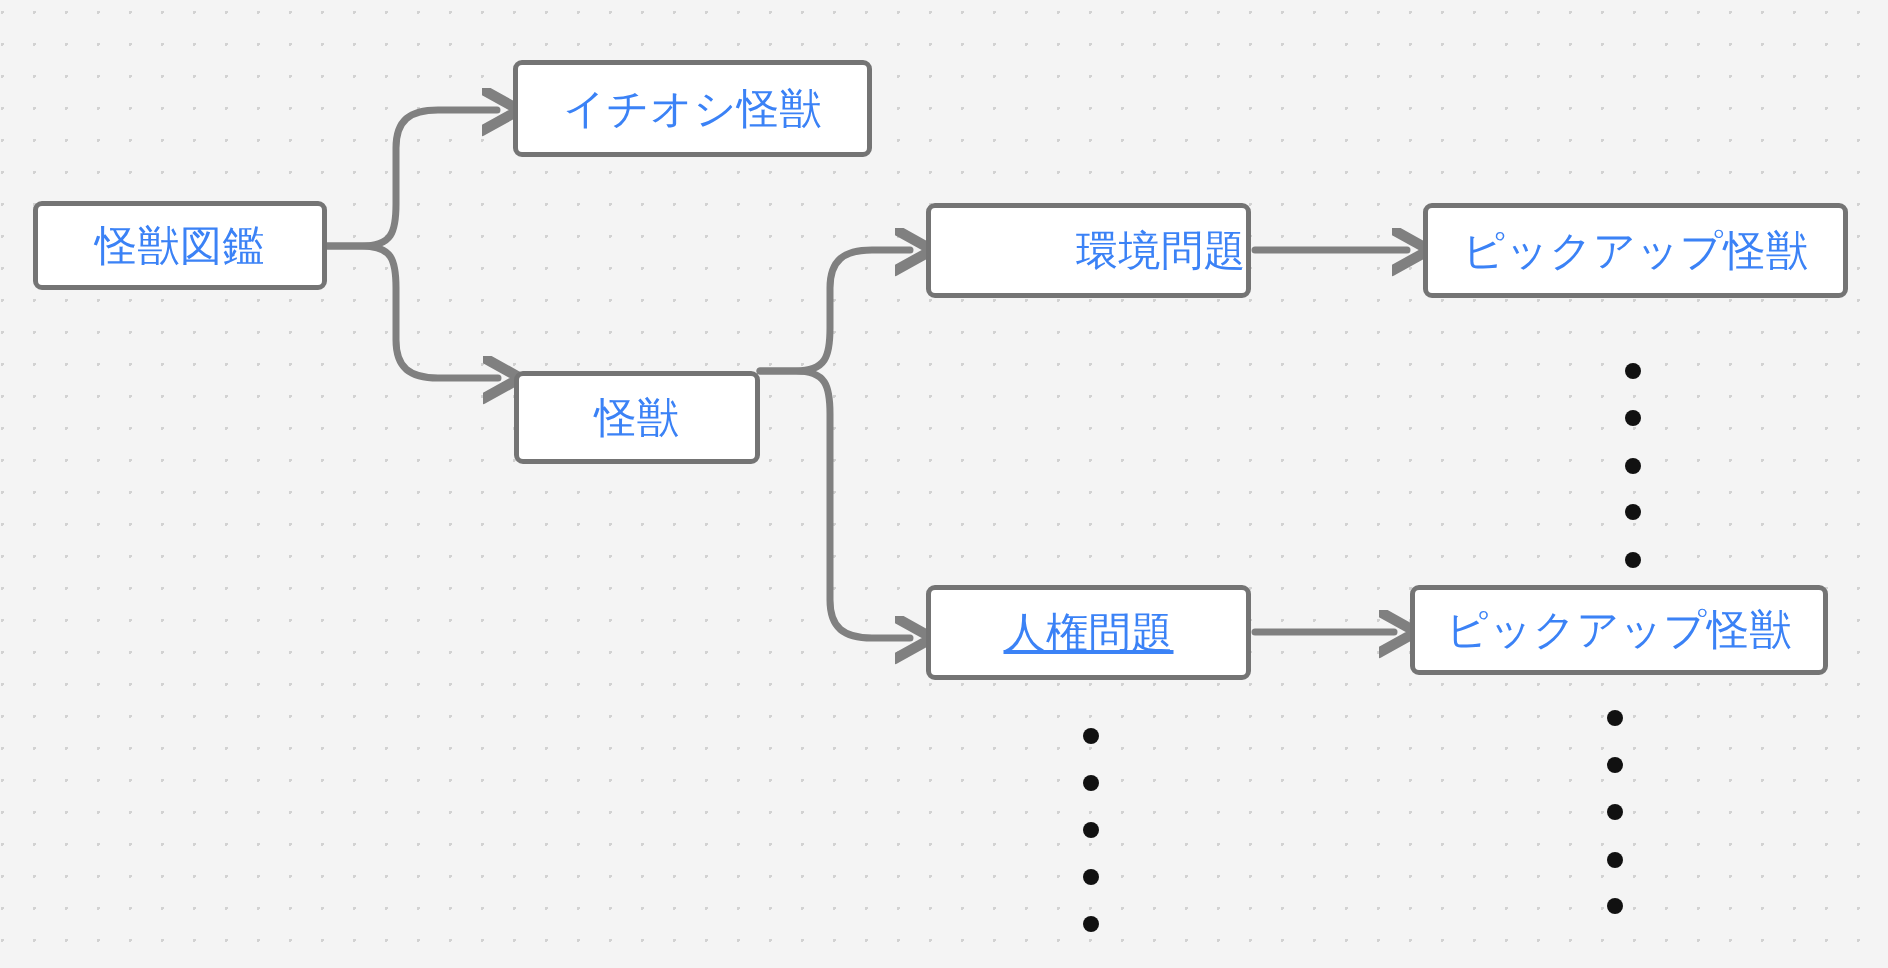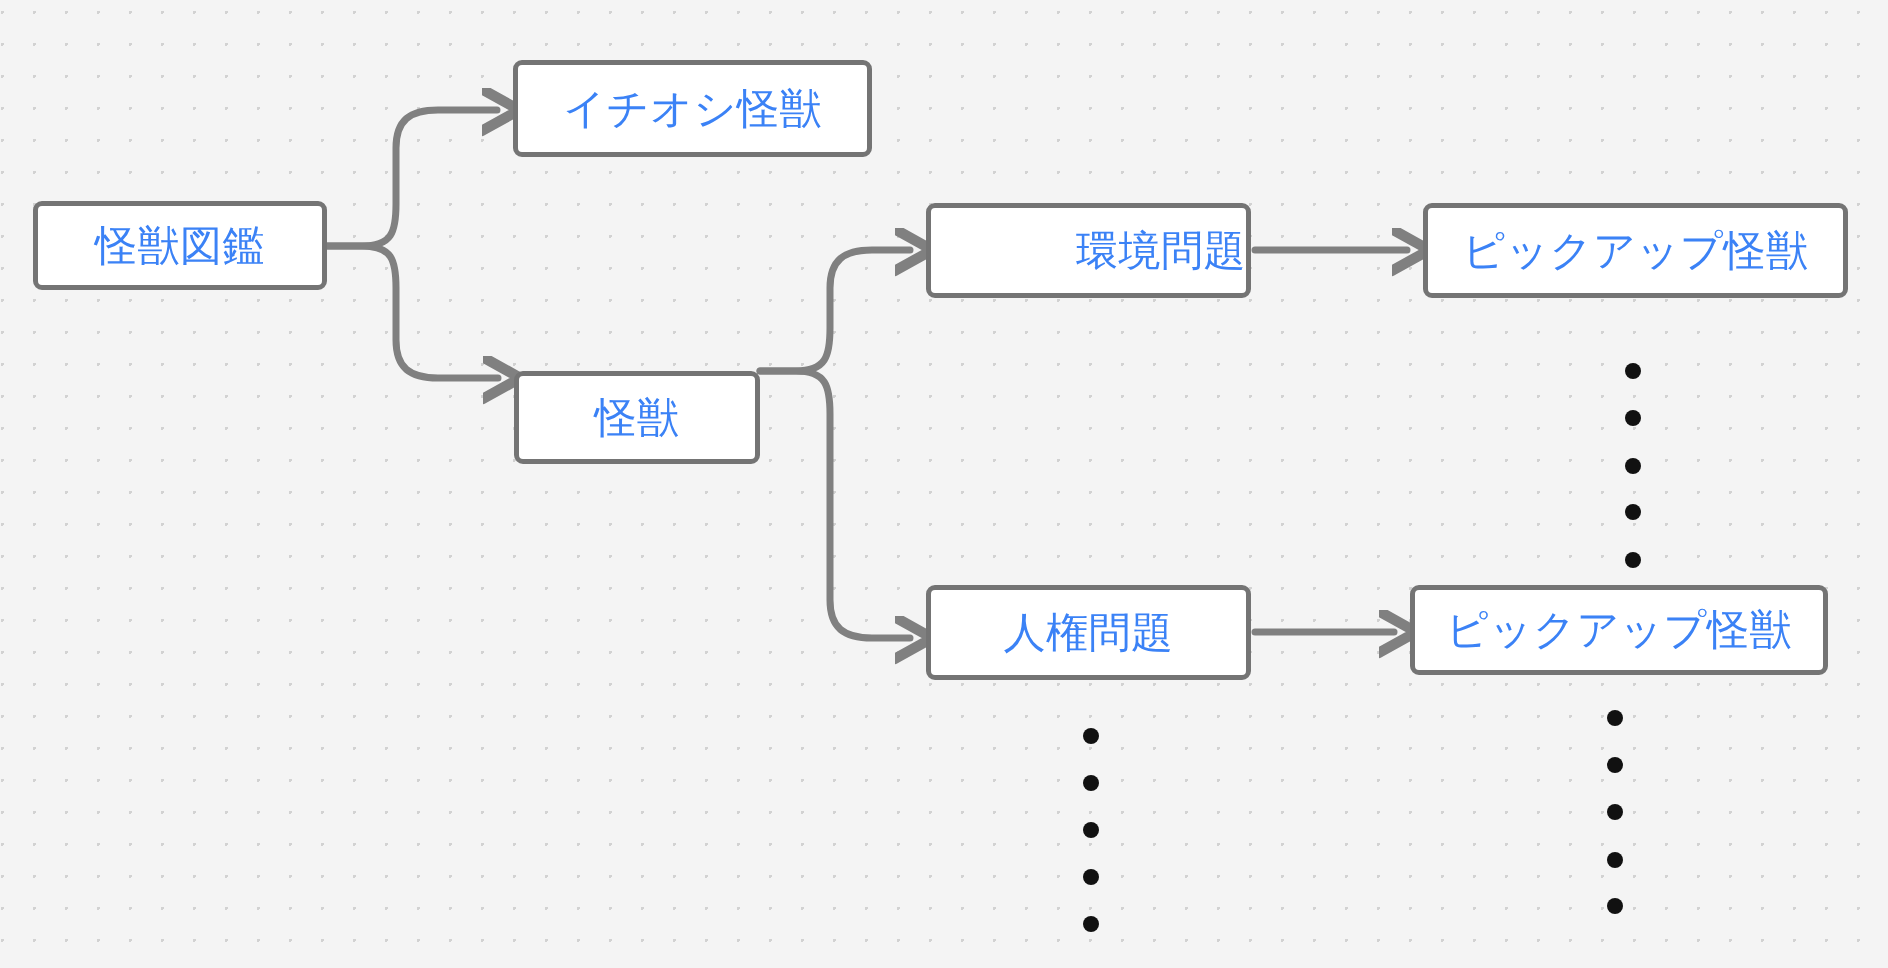--- a/index.html
+++ b/index.html
@@ -91,21 +91,21 @@
   </div>
 
   <div class="node" style="left: 514px; top: 325px; width: 246px; height: 93px; font-size: 42px; border-color: rgb(116, 116, 116); background: rgb(255, 255, 255); margin-top: 46px;">
     <span class="node-label">怪獣</span>
   </div>
 
   <div class="node" style="left: 926px; top: 203px; width: 325px; height: 95px; font-size: 42px; border-color: rgb(116, 116, 116); background: rgb(255, 255, 255); justify-content: flex-end;">
     <span class="node-label">環境問題</span>
   </div>
 
-  <div class="node" style="left: 926px; top: 585px; width: 325px; height: 95px; font-size: 42px; border-color: rgb(116, 116, 116); background: rgb(255, 255, 255);">
+  <div class="node" style="left: 926px; top: 585px; width: 325px; height: 95px; font-size: 42px; border-color: rgb(116, 116, 116); background: rgb(255, 255, 255); text-decoration: underline;">
     <span class="node-label">人権問題</span>
   </div>
 
   <div class="node" style="left: 1423px; top: 203px; width: 425px; height: 95px; font-size: 42px; border-color: rgb(116, 116, 116); background: rgb(255, 255, 255);">
     <span class="node-label">ピックアップ怪獣</span>
   </div>
 
   <div class="node" style="left: 1410px; top: 585px; width: 418px; height: 90px; font-size: 42px; border-color: rgb(116, 116, 116); background: rgb(255, 255, 255);">
     <span class="node-label">ピックアップ怪獣</span>
   </div>

